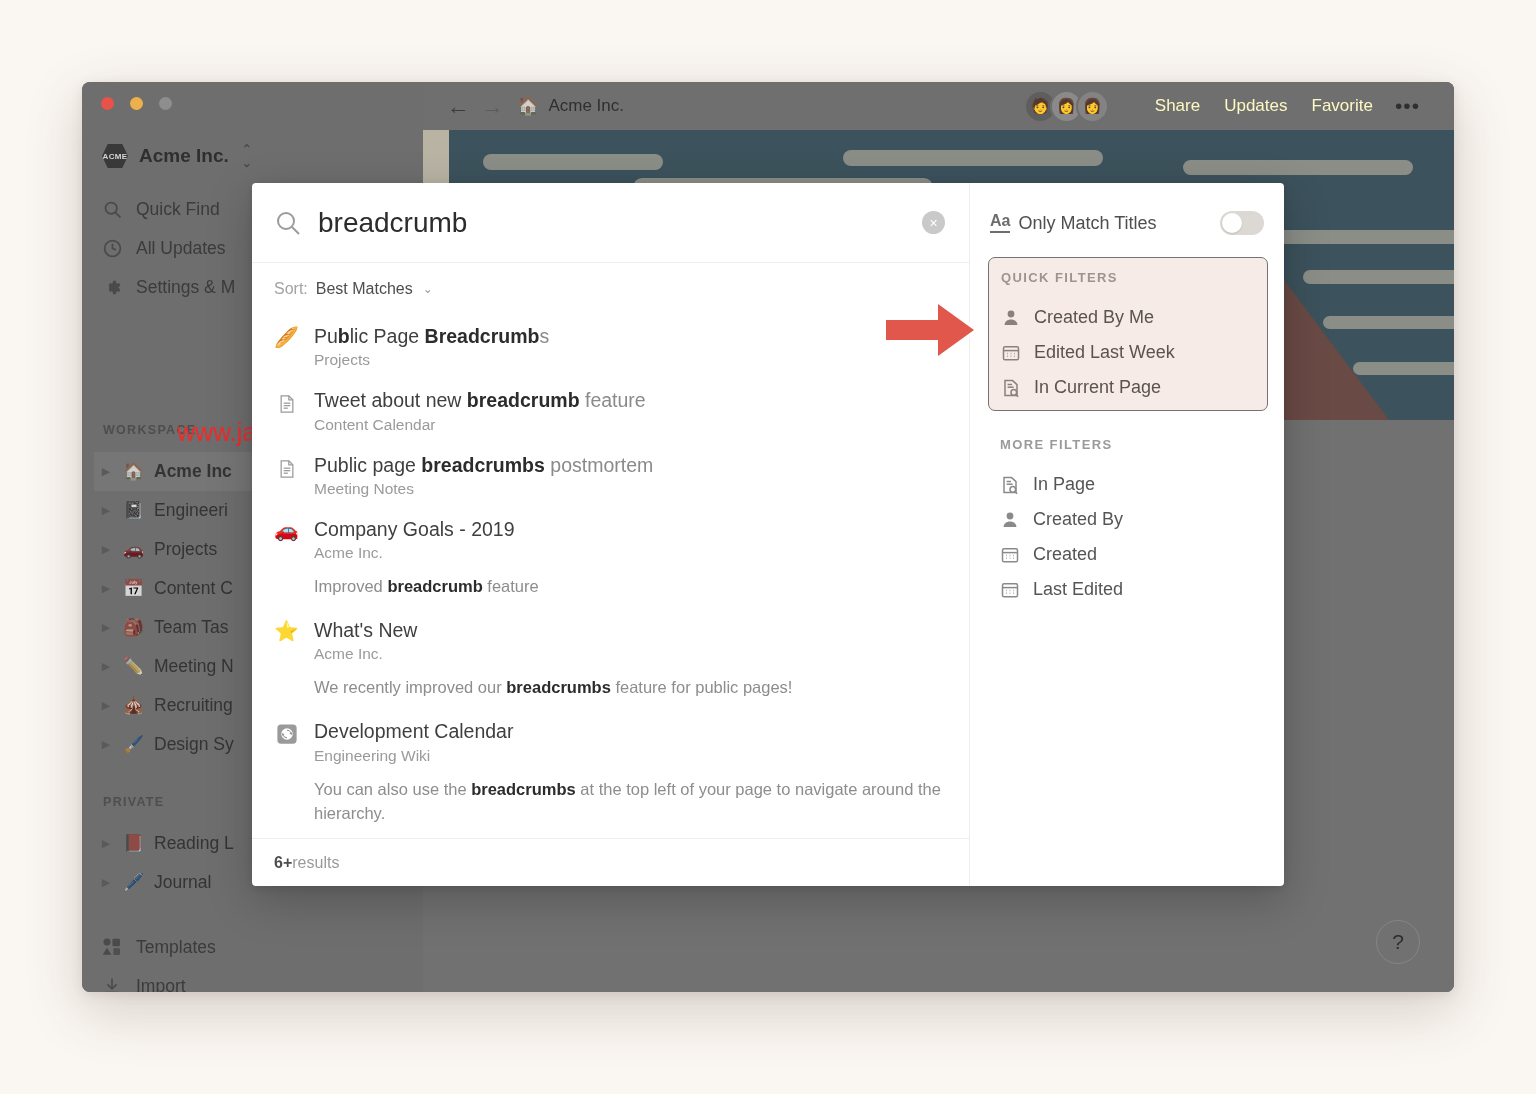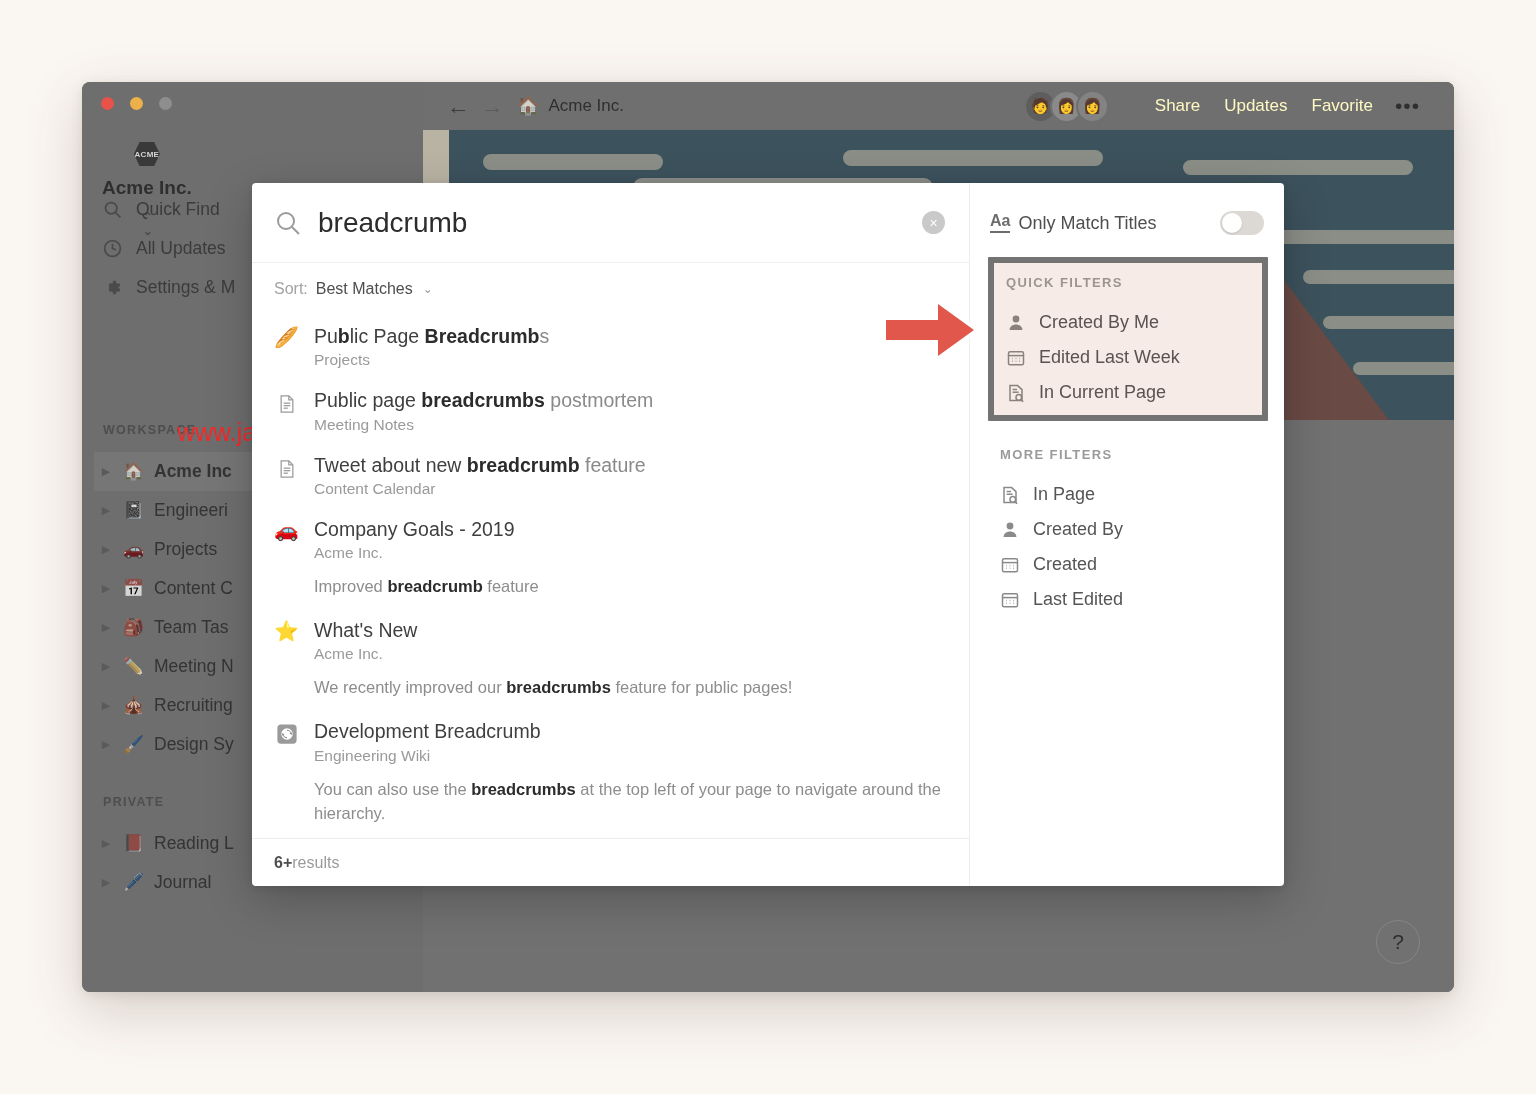--- a/index.html
+++ b/index.html
@@ -43,21 +43,21 @@
     display: flex; gap: 16px;
   }
   .dot { width: 13px; height: 13px; border-radius: 50%; }
   .dot.red    { background: #e8524a; }
   .dot.yellow { background: #edb14b; }
   .dot.green  { background: #8e8e8e; }
 
   .ws-switcher {
     position: absolute; left: 20px; top: 60px;
     display: flex; align-items: center; gap: 11px;
-    font-size: 19px; font-weight: 700; color: #2f2f2f; flex-direction: column;
+    font-size: 19px; font-weight: 700; color: #2f2f2f;
   }
   .ws-logo {
     width: 26px; height: 24px; background: #39393a;
     color: #d6d6d6; font-size: 8px; font-weight: 700;
     display: flex; align-items: center; justify-content: center;
     clip-path: polygon(22% 0, 78% 0, 100% 50%, 78% 100%, 22% 100%, 0 50%);
     letter-spacing: .3px;
   }
   .chev-updown { font-size: 12px; color: #4a4a4a; margin-left: 2px; }
 
@@ -246,22 +246,22 @@
   }
   .toggle .knob {
     position: absolute; left: 2px; top: 2px;
     width: 20px; height: 20px; border-radius: 50%;
     background: #ffffff; box-shadow: 0 1px 2px rgba(0,0,0,.12);
   }
 
   .quick-box {
     margin-top: 10px;
     background: #f6ebe7;
-    border: 6px solid #737373;
-    border-radius: 1px;
+    border: 1px solid #737373;
+    border-radius: 7px;
     padding: 12px 10px 12px 12px;
   }
   .grp-title {
     font-size: 13px; letter-spacing: 1.4px; font-weight: 700;
     color: #9d948f; margin-bottom: 8px;
   }
   .f-row {
     display: flex; align-items: flex-end; gap: 13px;
     height: 35px; font-size: 18px; color: #5b5350;
   }
@@ -387,20 +387,43 @@
         <span class="tree-emoji">📕</span>
         <span class="tree-label">Reading L</span>
       </div>
       <div class="tree-row">
         <span class="tri">▶</span>
         <span class="tree-emoji">🖊️</span>
         <span class="tree-label">Journal</span>
       </div>
     </div>
 
+    <div class="bottom-list">
+      <div class="nav-item">
+        <span class="nav-ico">
+          <svg viewBox="0 0 24 24" width="20" height="20" fill="currentColor">
+            <circle cx="6" cy="6" r="4.2"></circle>
+              <rect x="12.5" y="2" width="9" height="9" rx="1.4"></rect>
+            <path d="M6 13l5.2 8.4H.8z"></path>
+              <rect x="13.6" y="13.6" width="8" height="8" rx="1.2" opacity=".85"></rect>
+          </svg>
+        </span>
+        <span>Templates</span>
+      </div>
+      <div class="nav-item">
+        <span class="nav-ico">
+          <svg viewBox="0 0 24 24" width="20" height="20" fill="none" stroke="currentColor" stroke-width="2">
+            <line x1="12" y1="3" x2="12" y2="15"></line>
+              <polyline points="6.5,10 12,15.5 17.5,10"></polyline>
+            <line x1="4" y1="20" x2="20" y2="20"></line>
+          </svg>
+        </span>
+        <span>Import</span>
+      </div>
+    </div>
 
   </div>
 
   <div class="main">
 
     <div class="topbar">
       <span class="arrow-btn">←</span>
       <span class="arrow-btn dim">→</span>
       <span class="bc-emoji">🏠</span>
       <span class="bc-title">Acme Inc.</span>
@@ -479,41 +502,41 @@
           <svg viewBox="0 0 24 24" width="20" height="24" fill="none" stroke="#9a9a9a" stroke-width="1.5">
             <path d="M5 2.2h9.2L19 7v14.8H5z"></path>
               <path d="M14.2 2.2V7H19"></path>
             <line x1="8" y1="11" x2="16" y2="11"></line>
               <line x1="8" y1="14" x2="16" y2="14"></line>
               <line x1="8" y1="17" x2="13" y2="17"></line>
           </svg>
         </span>
         <div class="r-body">
           <div class="r-title">
-            <span class="semi">Public page </span><b>breadcrumbs</b><span> postmortem</span>
-          </div>
-          <div class="r-parent">Meeting Notes</div>
+            <span class="semi">Tweet about new </span><b>breadcrumb</b><span> feature</span>
+          </div>
+          <div class="r-parent">Content Calendar</div>
         </div>
       </div>
 
       <div class="result">
         <span class="r-icon">
           <svg viewBox="0 0 24 24" width="20" height="24" fill="none" stroke="#9a9a9a" stroke-width="1.5">
             <path d="M5 2.2h9.2L19 7v14.8H5z"></path>
               <path d="M14.2 2.2V7H19"></path>
             <line x1="8" y1="11" x2="16" y2="11"></line>
               <line x1="8" y1="14" x2="16" y2="14"></line>
               <line x1="8" y1="17" x2="13" y2="17"></line>
           </svg>
         </span>
         <div class="r-body">
           <div class="r-title">
-            <span class="semi">Tweet about new </span><b>breadcrumb</b><span> feature</span>
-          </div>
-          <div class="r-parent">Content Calendar</div>
+            <span class="semi">Public page </span><b>breadcrumbs</b><span> postmortem</span>
+          </div>
+          <div class="r-parent">Meeting Notes</div>
         </div>
       </div>
 
       <div class="result">
         <span class="r-icon">🚗</span>
         <div class="r-body">
           <div class="r-title">
             <span class="semi">Company Goals - 2019</span>
           </div>
           <div class="r-parent">Acme Inc.</div>
@@ -540,21 +563,21 @@
         <span class="r-icon">
           <svg viewBox="0 0 24 24" width="22" height="22">
             <rect x="1.5" y="1.5" width="21" height="21" rx="4" fill="#9a9a9a"></rect>
             <circle cx="12" cy="12" r="6.2" fill="#ffffff"></circle>
             <path d="M12 7.4a4.6 4.6 0 014.4 3.2l1.1-.5-.2 2.9-2.6-1.3 1-.45A3.4 3.4 0 0012 8.6z" fill="#8f8f8f"></path>
             <path d="M12 16.6a4.6 4.6 0 01-4.4-3.2l-1.1.5.2-2.9 2.6 1.3-1 .45A3.4 3.4 0 0012 15.4z" fill="#8f8f8f"></path>
           </svg>
         </span>
         <div class="r-body">
           <div class="r-title">
-            <span class="semi">Development Breadcrumb</span>
+            <span class="semi">Development Calendar</span>
           </div>
           <div class="r-parent">Engineering Wiki</div>
           <div class="r-snippet">
             <span>You can also use the </span><b>breadcrumbs</b><span> at the top left of your page to navigate around the hierarchy.</span>
           </div>
         </div>
       </div>
     </div>
 
     <div class="results-footer">

